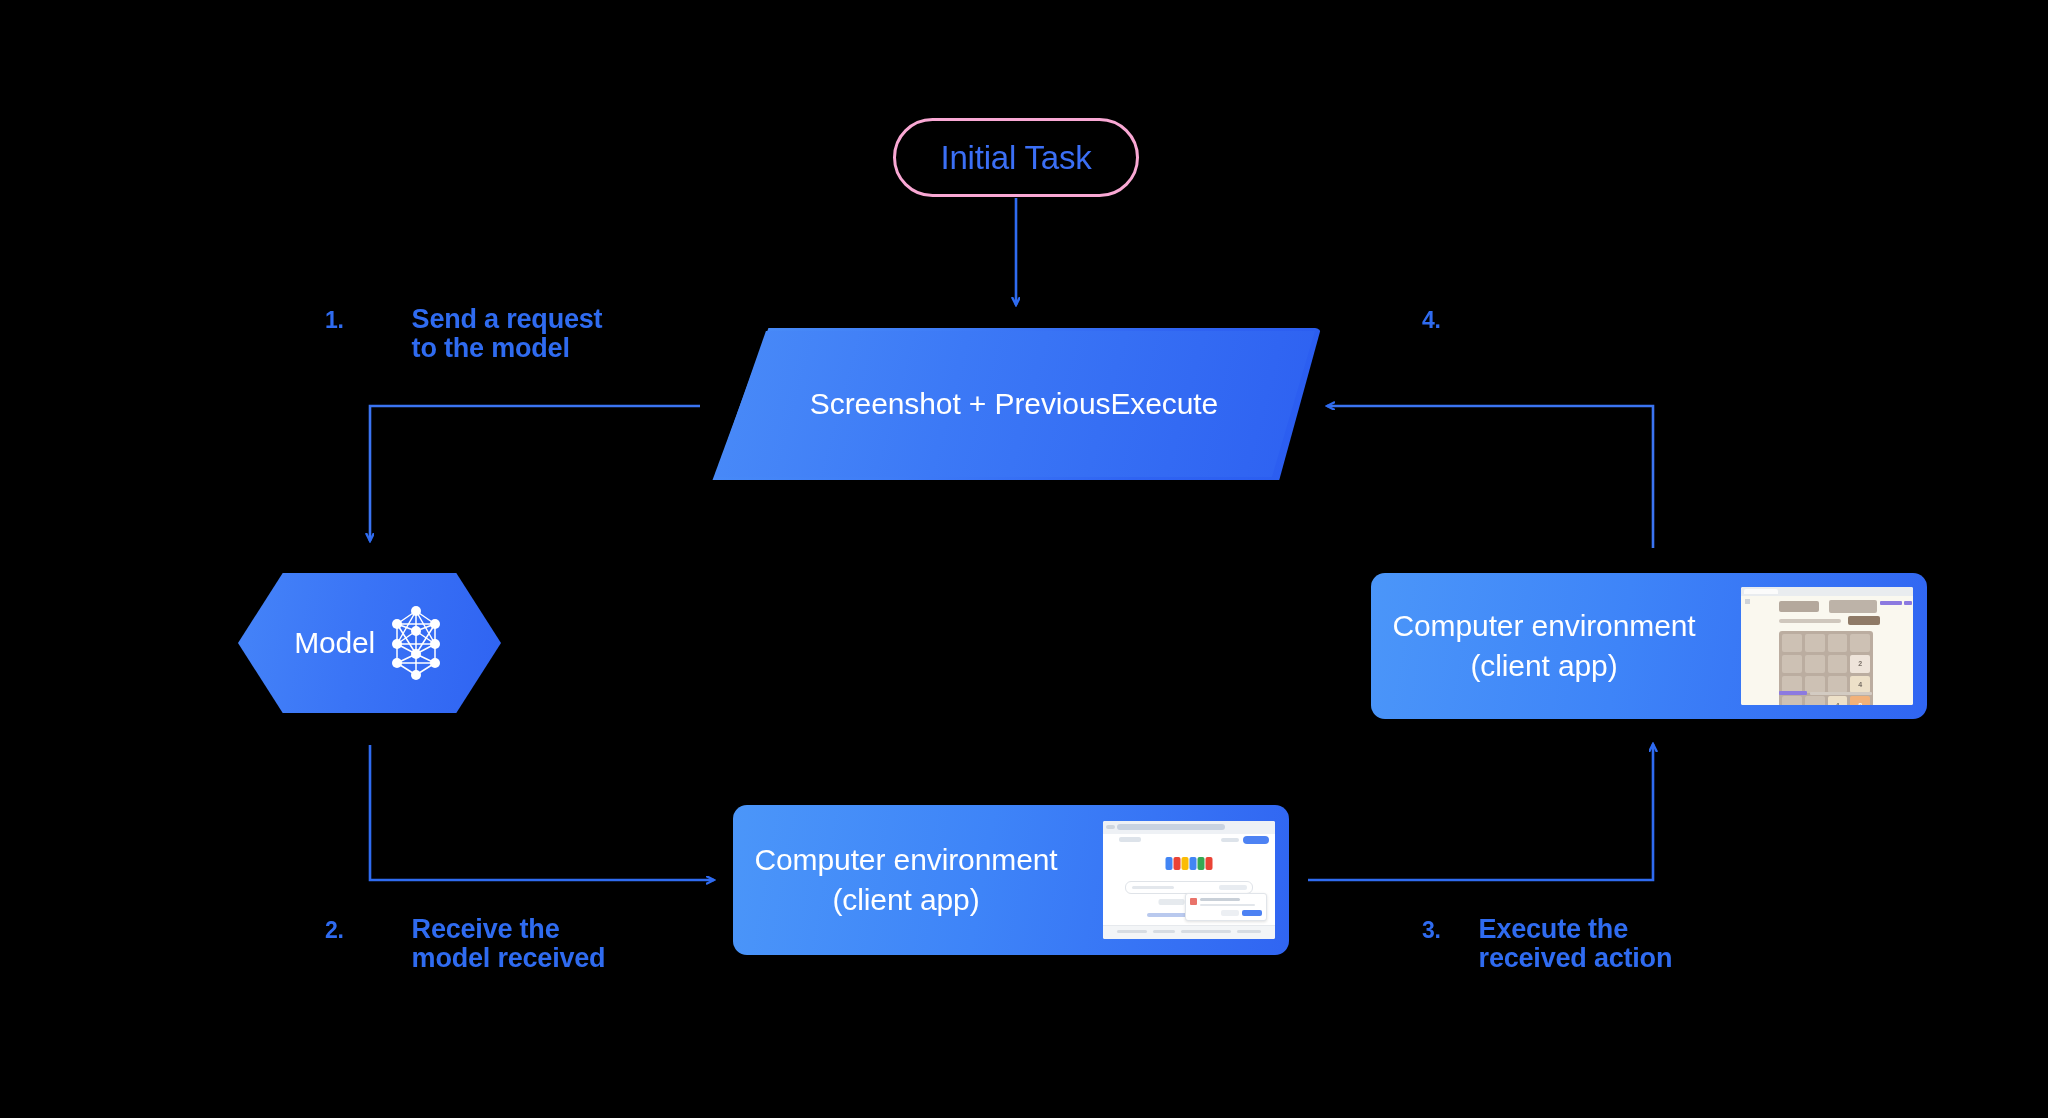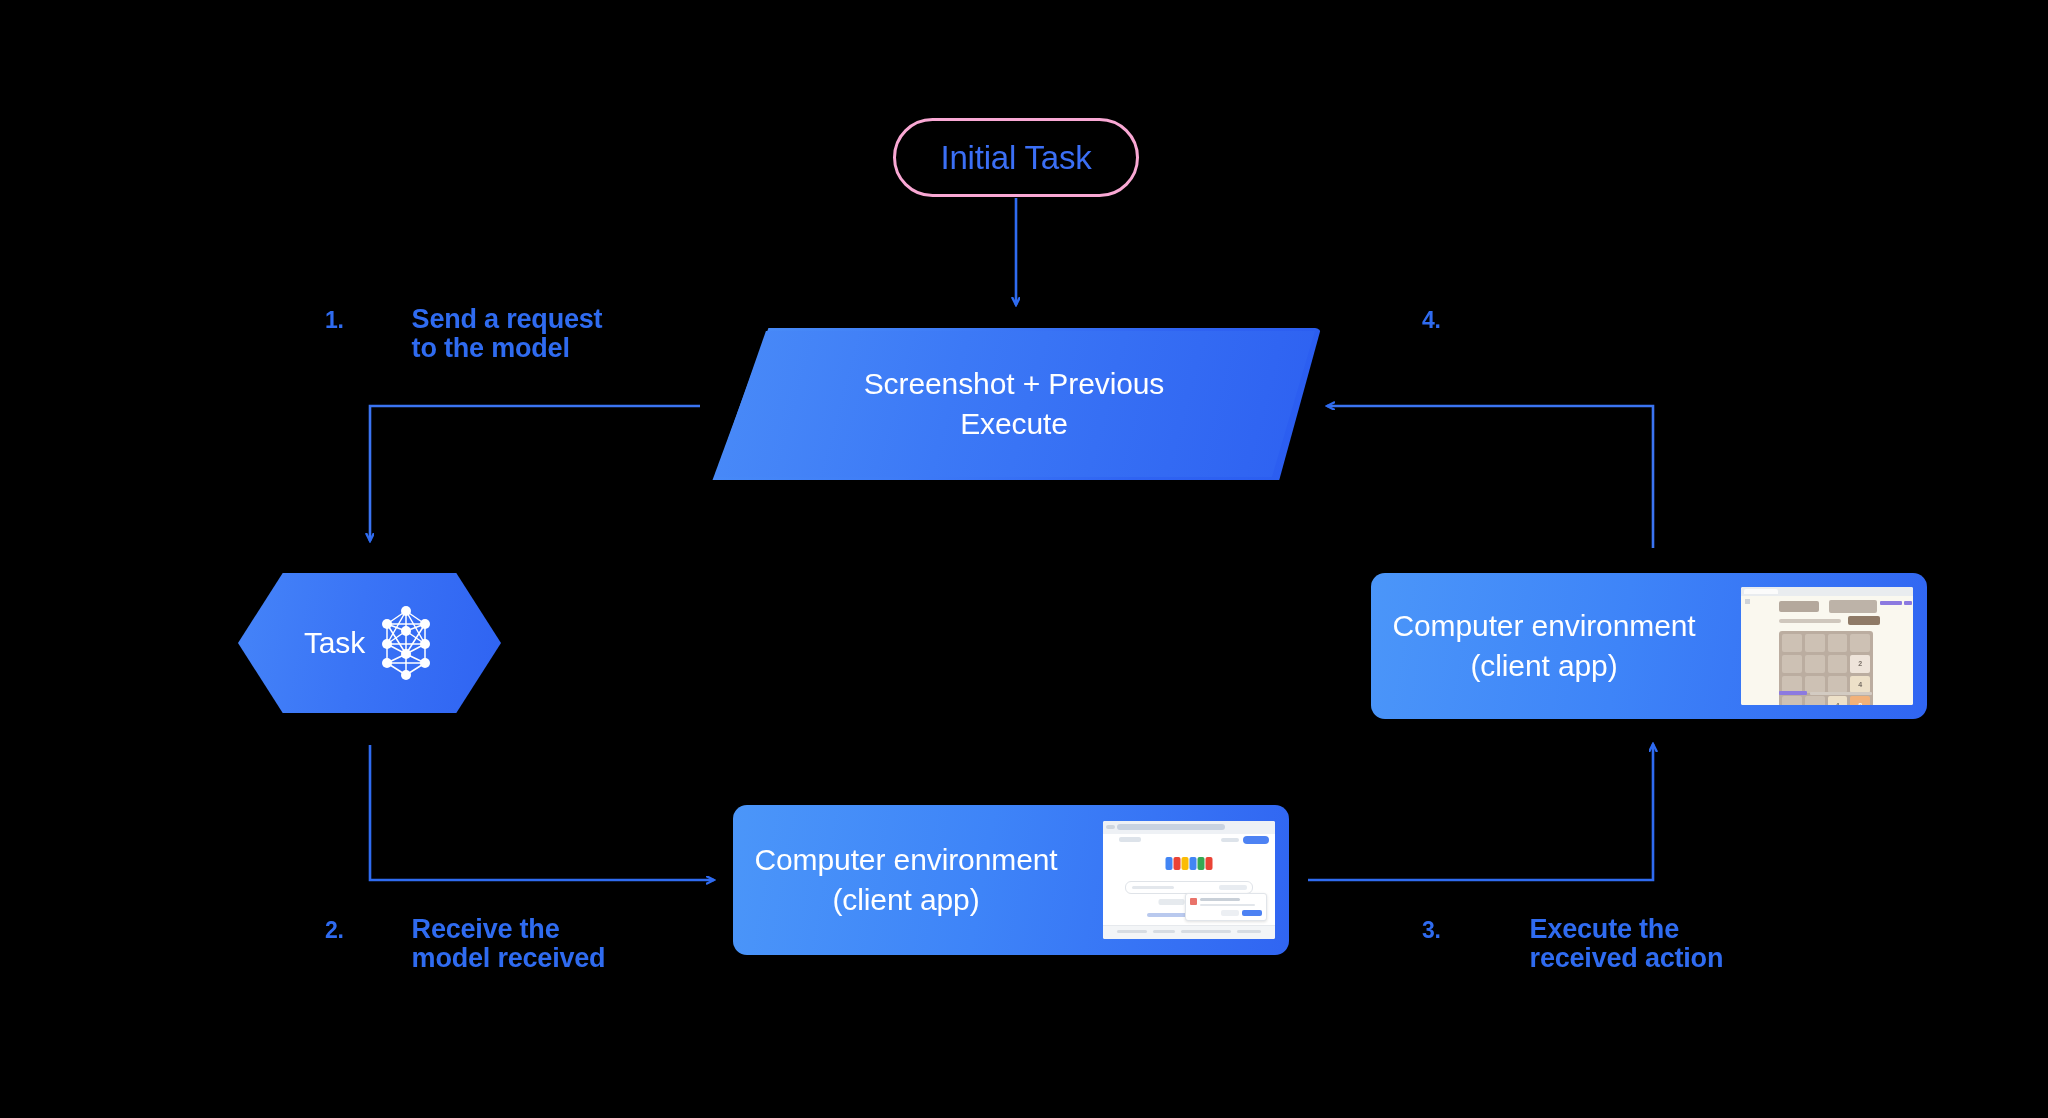--- a/index.html
+++ b/index.html
@@ -62,21 +62,21 @@
     position: absolute;
     inset: 0;
     background: linear-gradient(105deg, #4a8cf8 0%, #3c79f6 40%, #2d60f1 100%);
     clip-path: polygon(9.6% 2%, 99.0% 2%, 92.0% 98%, 1.3% 98%);
     border-radius: 10px;
   }
   .parallelogram .ptext {
     position: absolute;
     inset: 0;
     display: flex;
-    flex-direction: column;
+    flex-direction: row;
     align-items: center;
     justify-content: center;
     color: #ffffff;
     font-size: 30px;
     line-height: 40px;
     text-align: center;
     letter-spacing: -0.1px;
   }
 
   
@@ -229,21 +229,21 @@
     letter-spacing: -0.2px;
     white-space: pre-line;
   }
   .step.s1 { left: 325px; top: 305px; }
   .step.s1 .txt { margin-left: 68px; }
   .step.s4 { left: 1422px; top: 305px; }
   .step.s4 .txt { margin-left: 64px; }
   .step.s2 { left: 325px; top: 915px; }
   .step.s2 .txt { margin-left: 68px; }
   .step.s3 { left: 1422px; top: 915px; }
-  .step.s3 .txt { margin-left: 89px; }
+  .step.s3 .txt { margin-left: 38px; }
 
   svg.connectors {
     position: absolute;
     left: 0; top: 0;
     width: 2048px;
     height: 1118px;
     pointer-events: none;
   }
 </style>
 </head>
@@ -278,21 +278,21 @@
     <div class="shape2"></div>
     <div class="ptext">
       <span>Screenshot + Previous</span>
       <span>Execute</span>
     </div>
   </div>
 
   <div class="hexwrap">
     <div class="hex"></div>
     <div class="hexinner">
-      <span class="hexlabel">Task</span>
+      <span class="hexlabel">Model</span>
       <span>
         <svg class="nn-icon" width="58" height="78" viewBox="0 0 58 78">
           <g stroke="#ffffff" stroke-width="1.5" fill="none">
             <path d="M29,7 L10,20 M29,7 L48,20 M29,7 L29,27 M29,7 L10,40 M29,7 L48,40"></path>
             <path d="M10,20 L29,27 M10,20 L10,40 M10,20 L48,20 M10,20 L29,50"></path>
             <path d="M48,20 L29,27 M48,20 L48,40 M48,20 L29,50"></path>
             <path d="M29,27 L10,40 M29,27 L48,40 M29,27 L29,50"></path>
             <path d="M10,40 L29,50 M10,40 L10,59 M10,40 L48,40"></path>
             <path d="M48,40 L29,50 M48,40 L48,59"></path>
             <path d="M29,50 L10,59 M29,50 L48,59 M29,50 L29,71"></path>

